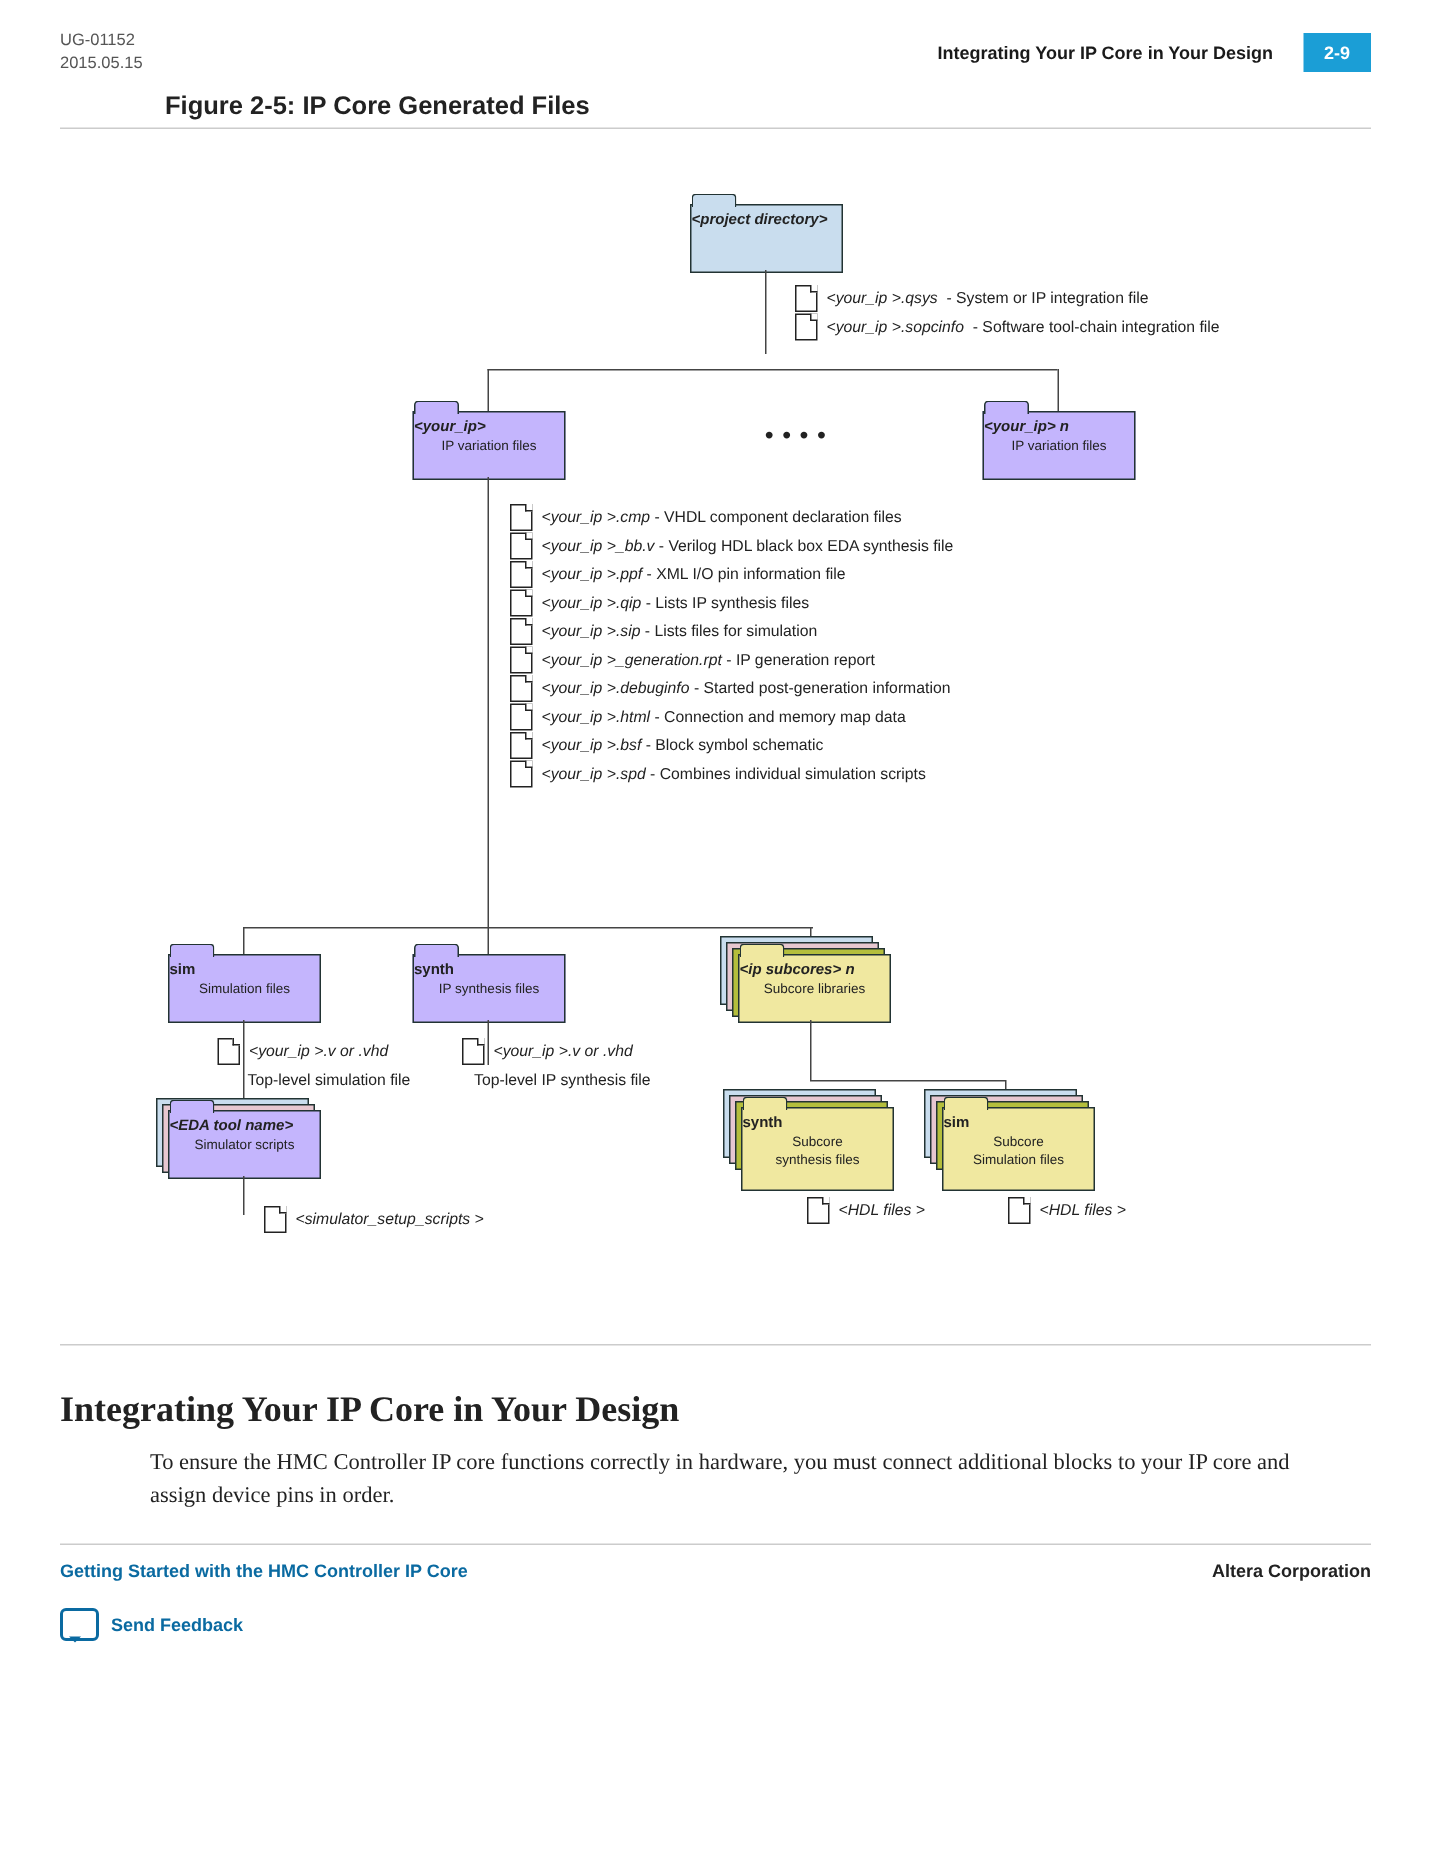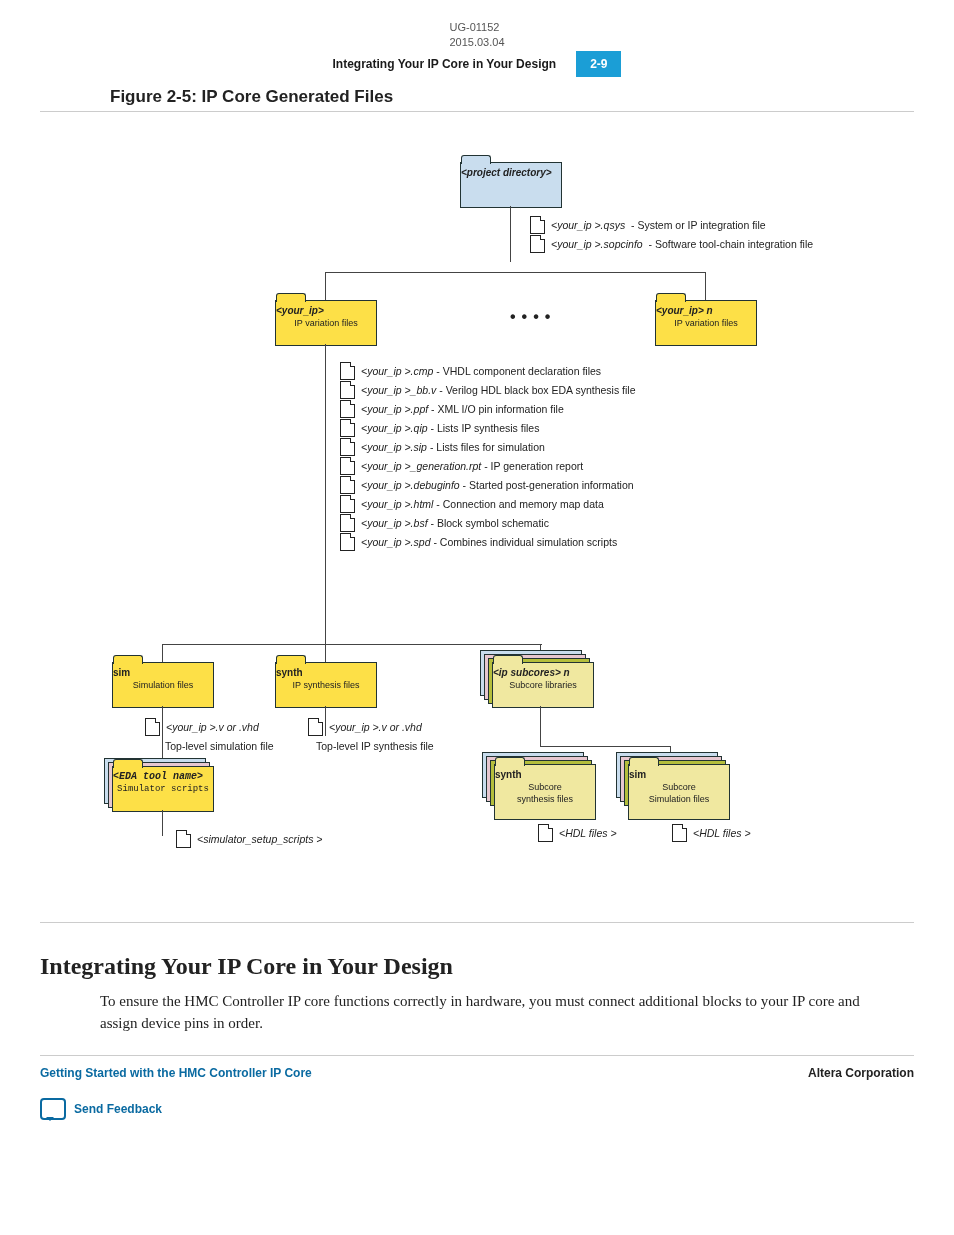--- a/index.html
+++ b/index.html
@@ -1,25 +1,25 @@
 <!DOCTYPE html>
 <html><head>
 <meta charset="utf-8">
 <style>
   body { font-family: Arial, Helvetica, sans-serif; margin: 0; background: #fff; color: #222; }
   .page { width: 954px; margin: 0 auto; padding: 20px 40px 40px 40px; box-sizing: border-box; }
-  .topbar { display: flex; justify-content: space-between; align-items: center; margin-bottom: 8px; flex-direction: column; }
+  .topbar { display: flex; justify-content: space-between; align-items: center; margin-bottom: 8px; }
   .topleft { font-size: 11px; color: #555; line-height: 1.4; }
   .topright { display: flex; align-items: center; gap: 20px; }
   .topright-title { font-size: 12px; font-weight: bold; color: #1a1a1a; }
   .pagenumbox { background: #1b9ed6; color: #fff; font-size: 12px; font-weight: bold; padding: 6px 14px; }
   .figcap { font-size: 17px; font-weight: bold; margin: 10px 0 4px 70px; }
   hr.thin { border: none; border-top: 1px solid #ccc; margin: 4px 0 10px 0; }
   .diagram { position: relative; margin: 10px 0 20px 0; height: 780px; }
-  .folder { position: absolute; width: 100px; height: 44px; background: #fde047; border: 1px solid #233; }
+  .folder { position: absolute; width: 100px; height: 44px; background: #c4b5fd; border: 1px solid #233; }
   .folder.blue { background: #c9ddee; }
   .folder.yellow { background: #f0e8a0; }
   .folder::before { content:""; position:absolute; top:-8px; left:0; width:28px; height:8px; background:inherit; border:1px solid #233; border-bottom:none; border-radius:3px 3px 0 0; }
   .folder .label { font-size: 10px; font-weight: bold; font-style: italic; text-align:left; padding-top:4px; }
   .folder .sub { font-size: 9px; font-weight: normal; font-style: normal; text-align:center; padding-top:2px; color:#222; }
   .filelist { position:absolute; font-size:10.5px; line-height:19px; }
   .filelist .row { display:flex; align-items:center; gap:6px; }
   .fileicon { display:inline-block; width:13px; height:16px; border:1px solid #222; background:#fff; position:relative; }
   .fileicon::before { content:""; position:absolute; right:-1px; top:-1px; width:4px; height:4px; border-left:1px solid #222; border-bottom:1px solid #222; background:#fff; }
   .em { font-style: italic; }
@@ -38,21 +38,21 @@
   a.link { color:#0a6aa1; text-decoration:none; }
 </style>
 </head>
 <body>
 
 <div class="page">
 
   <div class="topbar">
     <div class="topleft">
       <div>UG-01152</div>
-      <div>2015.03.04</div>
+      <div>2015.05.15</div>
     </div>
     <div class="topright">
       <div class="topright-title">Integrating Your IP Core in Your Design</div>
       <div class="pagenumbox">2-9</div>
     </div>
   </div>
 
   <div class="figcap">Figure 2-5: IP Core Generated Files</div>
   <hr class="thin">
 
@@ -172,21 +172,21 @@
     <div class="filelist" style="left:268px; top:596px; width:135px;">
       <div class="row">
           <span class="fileicon"></span>
           <span class="em">&lt;your_ip &gt;.v or  .vhd</span>
         </div>
       <div style="margin-left:8px;">Top-level IP synthesis file</div>
     </div>
 
     <div class="stack-back" style="left:64px; top:636px; background:#c9ddee;"></div>
     <div class="stack-back" style="left:68px; top:640px; background:#e7c7d0;"></div>
-    <div class="folder" style="left:72px; top:644px;font-family:Liberation Mono, monospace;">
+    <div class="folder" style="left:72px; top:644px;">
       <div class="label">&lt;EDA tool name&gt;</div>
       <div class="sub">Simulator scripts</div>
     </div>
     <div class="line" style="left:122px; top:688px; width:1px; height:26px;"></div>
     <div class="filelist" style="left:136px; top:708px;">
       <div class="row">
           <span class="fileicon"></span>
           <span class="em">&lt;simulator_setup_scripts   &gt;</span>
         </div>
     </div>

